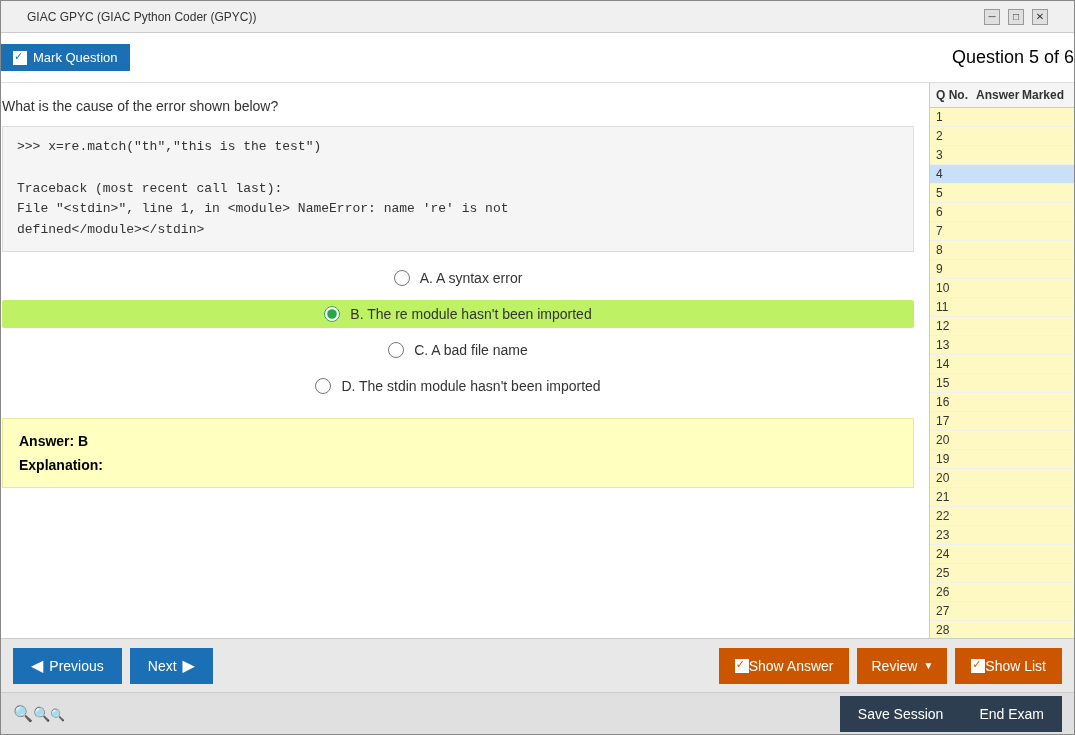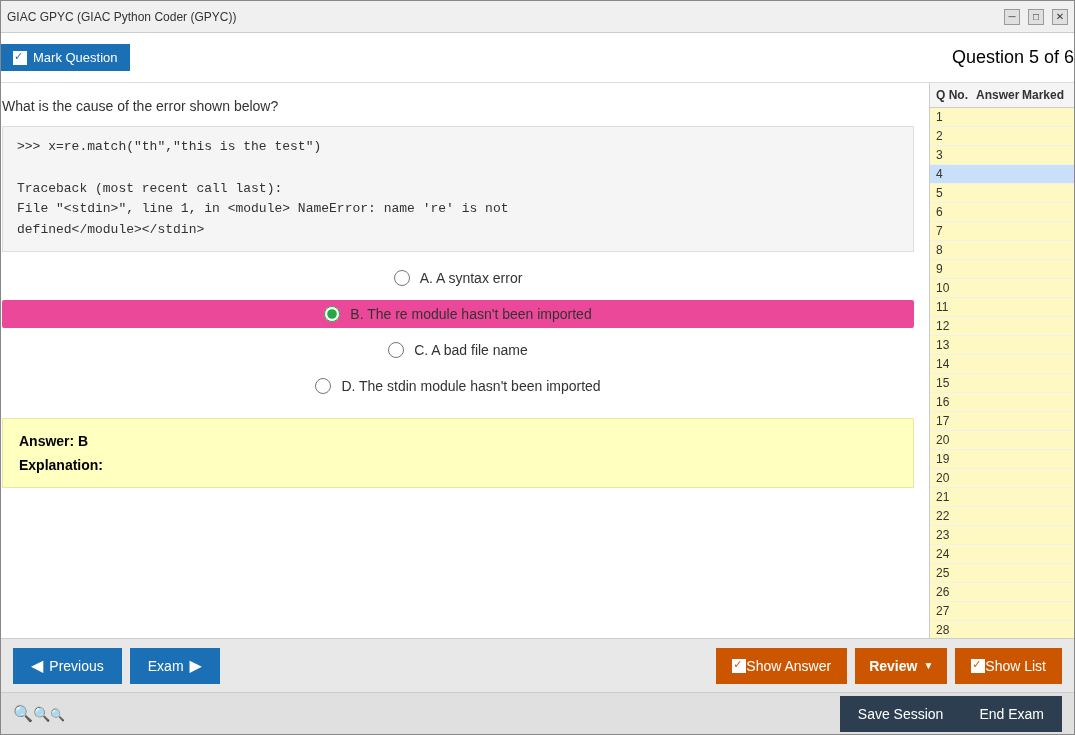--- a/index.html
+++ b/index.html
@@ -1,20 +1,20 @@
 <!DOCTYPE html>
 <html><head>
   <meta charset="utf-8">
   <style>
     * { box-sizing: border-box; margin: 0; padding: 0; }
     body { font-family: 'Segoe UI', Arial, sans-serif; font-size: 13px; background: #f0f0f0; width: 1075px; height: 735px; overflow: hidden; }
 
     .window { width: 1075px; height: 735px; background: #fff; border: 1px solid #888; display: flex; flex-direction: column; }
 
-    .title-bar { background: #f0f0f0; border-bottom: 1px solid #ccc; padding: 6px 6px; display: flex; align-items: center; justify-content: space-between; height: 32px; }
+    .title-bar { background: #f0f0f0; border-bottom: 1px solid #ccc; padding: 6px 26px; display: flex; align-items: center; justify-content: space-between; height: 32px; }
     .title-bar-text { font-size: 12px; color: #333; }
     .title-bar-buttons { display: flex; gap: 8px; }
     .title-bar-btn { width: 16px; height: 16px; border: 1px solid #999; background: #e0e0e0; cursor: pointer; display: flex; align-items: center; justify-content: center; font-size: 10px; color: #333; }
 
     .toolbar { background: #fff; padding: 8px 0; border-bottom: 1px solid #ddd; display: flex; align-items: center; height: 50px; }
     .mark-question-btn { background: #1a6fb5; color: #fff; border: none; padding: 6px 12px; cursor: pointer; font-size: 13px; display: flex; align-items: center; gap: 6px; }
     .mark-question-btn .chk-icon { width: 14px; height: 14px; background: #fff; display: inline-block; position: relative; }
     .mark-question-btn .chk-icon::after { content: '✓'; color: #1a6fb5; font-size: 11px; position: absolute; top: -1px; left: 1px; }
 
     .question-title { flex: 1; text-align: right; font-size: 18px; font-weight: normal; }
@@ -23,21 +23,21 @@
 
     .question-area { flex: 1; padding: 15px 15px 10px 1px; display: flex; flex-direction: column; overflow-y: auto; }
 
     .question-text { font-size: 14px; color: #333; margin-bottom: 12px; }
 
     .code-block { background: #f5f5f5; border: 1px solid #ddd; padding: 10px 14px; font-family: 'Courier New', monospace; font-size: 13px; color: #333; margin-bottom: 12px; line-height: 1.6; white-space: pre; }
 
     .options { display: flex; flex-direction: column; gap: 8px; margin-bottom: 14px; }
 
     .option { display: flex; align-items: center; gap: 10px; padding: 6px 10px; cursor: pointer; border-radius: 2px; justify-content: center; }
-    .option.selected { background: #ec4899; }
+    .option.selected { background: #bef264; }
     .option input[type="radio"] { width: 16px; height: 16px; accent-color: #28a745; cursor: pointer; flex-shrink: 0; }
     .option-label { font-size: 14px; color: #333; }
     .option.selected .option-label { color: #333; }
 
     .answer-box { background: #ffffc0; border: 1px solid #e8e8a0; padding: 14px 16px; margin-top: 4px; }
     .answer-line { font-size: 14px; font-weight: bold; margin-bottom: 8px; }
     .explanation-line { font-size: 14px; font-weight: bold; }
 
     .sidebar { width: 145px; border-left: 1px solid #ccc; background: #fef9c3; display: flex; flex-direction: column; }
     .sidebar-header { display: grid; grid-template-columns: 40px 1fr 1fr; background: #f5f5f5; border-bottom: 1px solid #ccc; padding: 5px 6px; font-size: 12px; font-weight: bold; color: #333; }
@@ -58,21 +58,21 @@
     .btn-chk::after { content: '✓'; color: #cc5500; font-size: 11px; position: absolute; top: -1px; left: 1px; }
     .zoom-btn { background: none; border: none; cursor: pointer; font-size: 16px; color: #333; }
 
     .save-btn, .end-btn { background: #2c3e50; color: #fff; border: none; padding: 8px 18px; cursor: pointer; font-size: 14px; height: 36px; }
 
     .bottom-section { display: flex; flex-direction: column; }
     .bottom-row1 { background: #e8e8e8; border-top: 1px solid #ccc; padding: 8px 12px; display: flex; align-items: center; gap: 8px; height: 54px; }
     .bottom-row2 { background: #e0e0e0; border-top: 1px solid #ccc; padding: 6px 12px; display: flex; align-items: center; height: 42px; }
 
     .review-dropdown { display: flex; align-items: center; }
-    .review-dropdown-btn { background: #cc5500; color: #fff; border: none; padding: 8px 14px; cursor: pointer; font-size: 14px; height: 36px; display: flex; align-items: center; gap: 6px; font-weight: bold; }
+    .review-dropdown-btn { background: #cc5500; color: #fff; border: none; padding: 8px 14px; cursor: pointer; font-size: 14px; height: 36px; display: flex; align-items: center; gap: 6px; }
     .dropdown-arrow { font-size: 10px; }
   </style>
 </head>
 <body>
 
 <div class="window">
 
   <div class="title-bar">
     <span class="title-bar-text">GIAC GPYC (GIAC Python Coder (GPYC))</span>
     <div class="title-bar-buttons">
@@ -277,21 +277,21 @@
     </div>
   </div>
 
   <div class="bottom-section">
     <div class="bottom-row1">
       <button class="nav-btn">
         <span class="arrow">◀</span>
         <span>Previous</span>
       </button>
       <button class="nav-btn">
-        <span>Exam</span>
+        <span>Next</span>
         <span class="arrow">▶</span>
       </button>
       <div class="spacer"></div>
       <button class="action-btn show-answer-btn">
         <span class="btn-chk"></span>
         <span>Show Answer</span>
       </button>
       <div class="review-dropdown">
         <button class="review-dropdown-btn">
           <span>Review</span>

